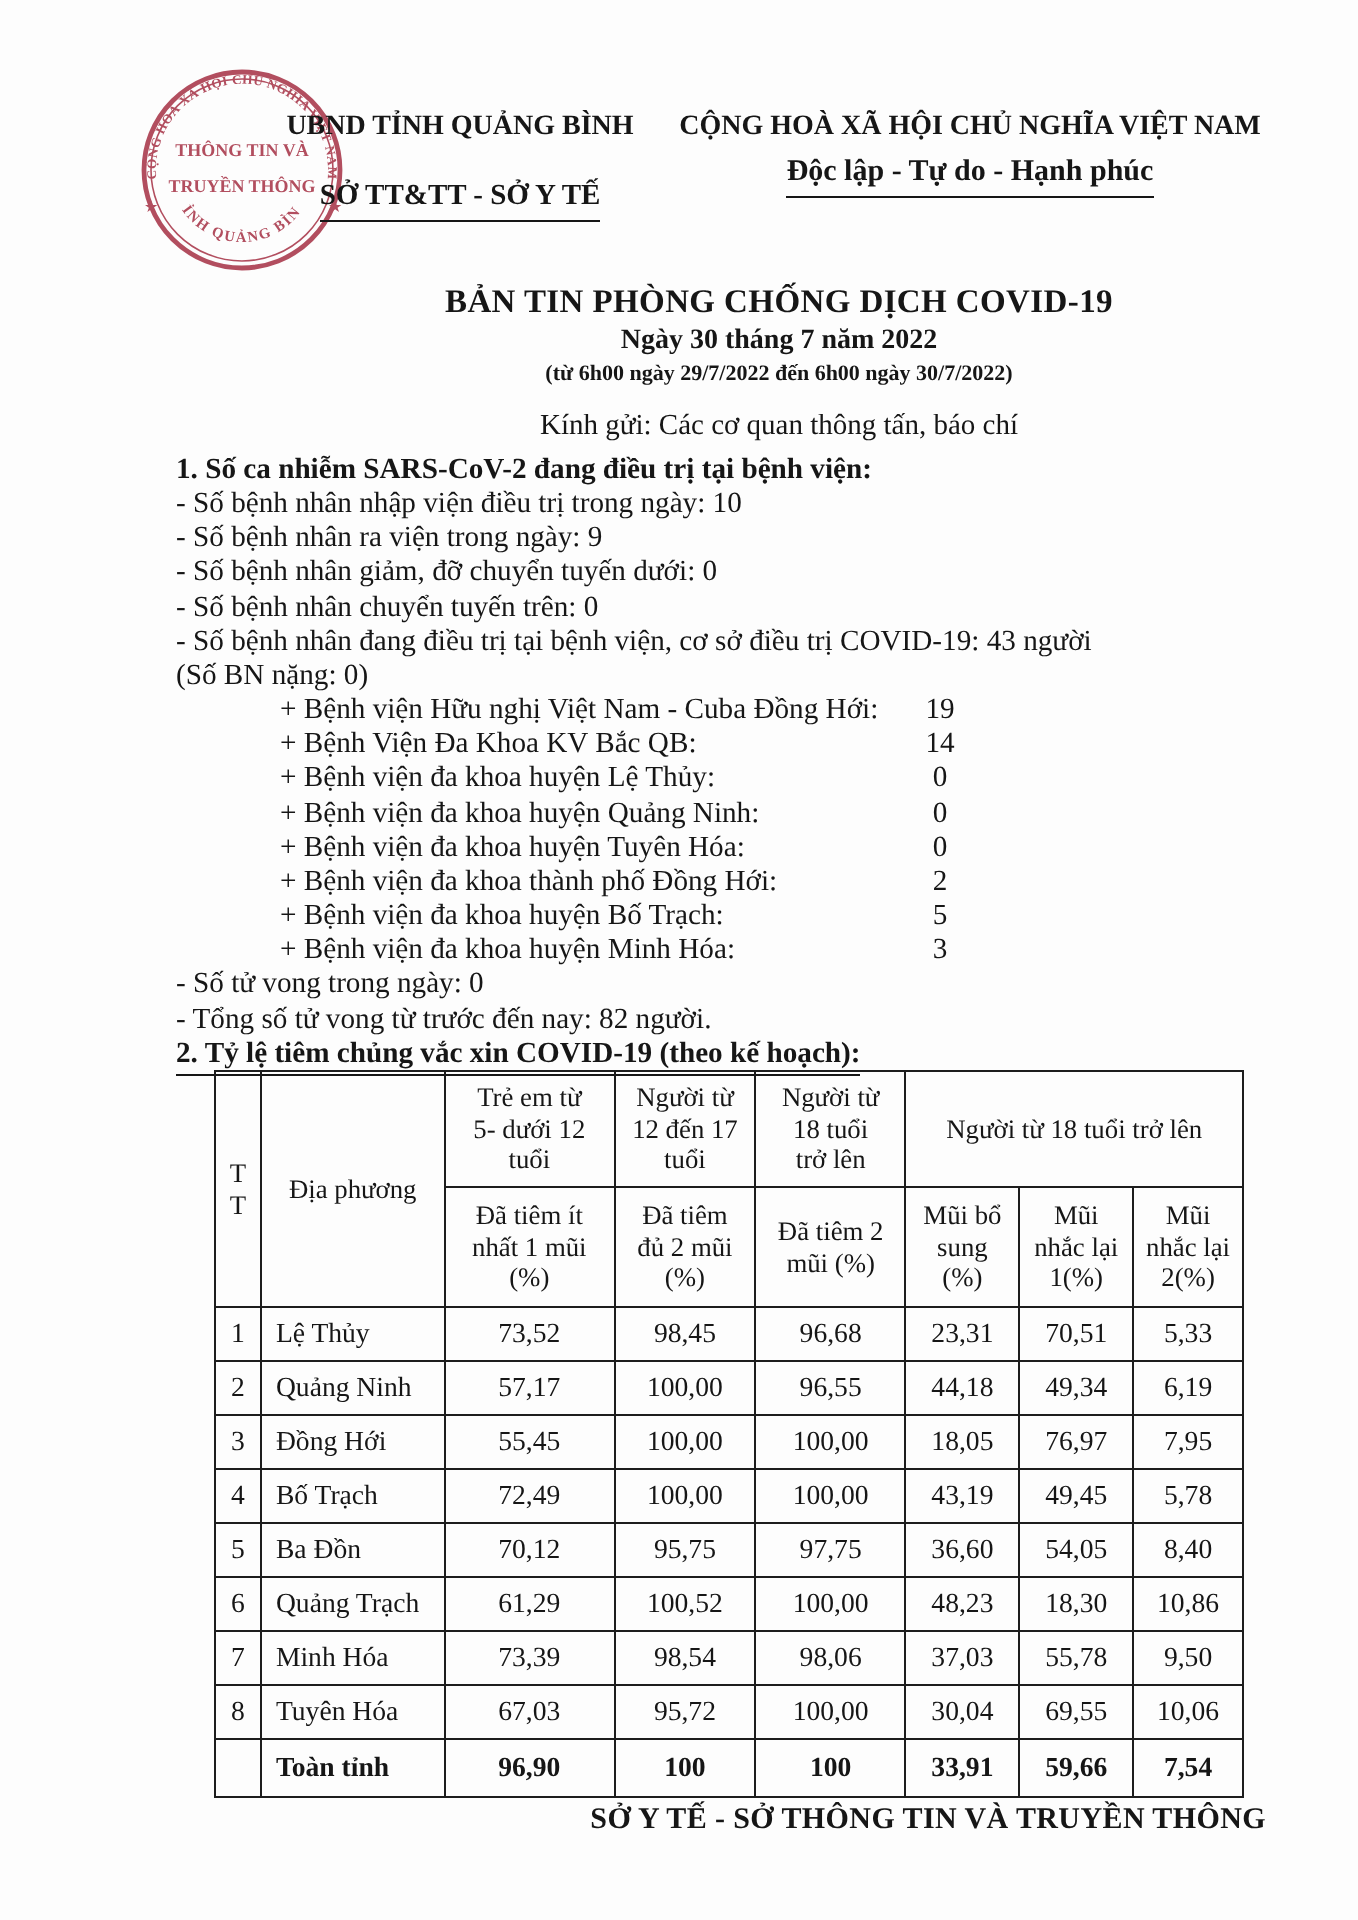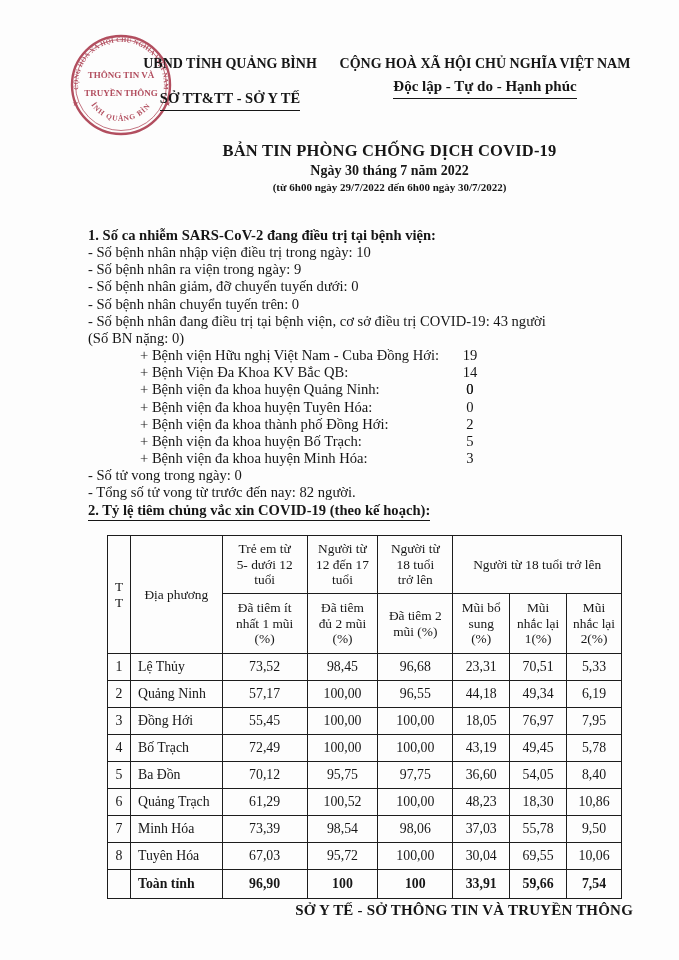--- a/index.html
+++ b/index.html
@@ -70,39 +70,41 @@
   </div>
 
   <div class="hdr-right">
     <div>CỘNG HOÀ XÃ HỘI CHỦ NGHĨA VIỆT NAM</div>
     <div class="l2"><span class="u">Độc lập - Tự do - Hạnh phúc</span></div>
   </div>
 
   <div class="centerband title">BẢN TIN PHÒNG CHỐNG DỊCH COVID-19</div>
   <div class="centerband dateline">Ngày 30 tháng 7 năm 2022</div>
   <div class="centerband periodline">(từ 6h00 ngày 29/7/2022 đến 6h00 ngày 30/7/2022)</div>
+  <div class="centerband salutation">Kính gửi: Các cơ quan thông tấn, báo chí</div>
 
   <div class="body">
     <div class="b-bold">1. Số ca nhiễm SARS-CoV-2 đang điều trị tại bệnh viện:</div>
     <div>- Số bệnh nhân nhập viện điều trị trong ngày: 10</div>
     <div>- Số bệnh nhân ra viện trong ngày: 9</div>
     <div>- Số bệnh nhân giảm, đỡ chuyển tuyến dưới: 0</div>
     <div>- Số bệnh nhân chuyển tuyến trên: 0</div>
     <div>- Số bệnh nhân đang điều trị tại bệnh viện, cơ sở điều trị COVID-19: 43 người</div>
     <div>(Số BN nặng: 0)</div>
 
     <div class="hosp">
       <span>+ Bệnh viện Hữu nghị Việt Nam - Cuba Đồng Hới:</span>
       <span class="num">19</span>
     </div>
     <div class="hosp">
       <span>+ Bệnh Viện Đa Khoa KV Bắc QB:</span>
       <span class="num">14</span>
     </div>
     <div class="hosp">
+      <span>+ Bệnh viện đa khoa huyện Lệ Thủy:</span>
       <span class="num">0</span>
     </div>
     <div class="hosp">
       <span>+ Bệnh viện đa khoa huyện Quảng Ninh:</span>
       <span class="num">0</span>
     </div>
     <div class="hosp">
       <span>+ Bệnh viện đa khoa huyện Tuyên Hóa:</span>
       <span class="num">0</span>
     </div>

